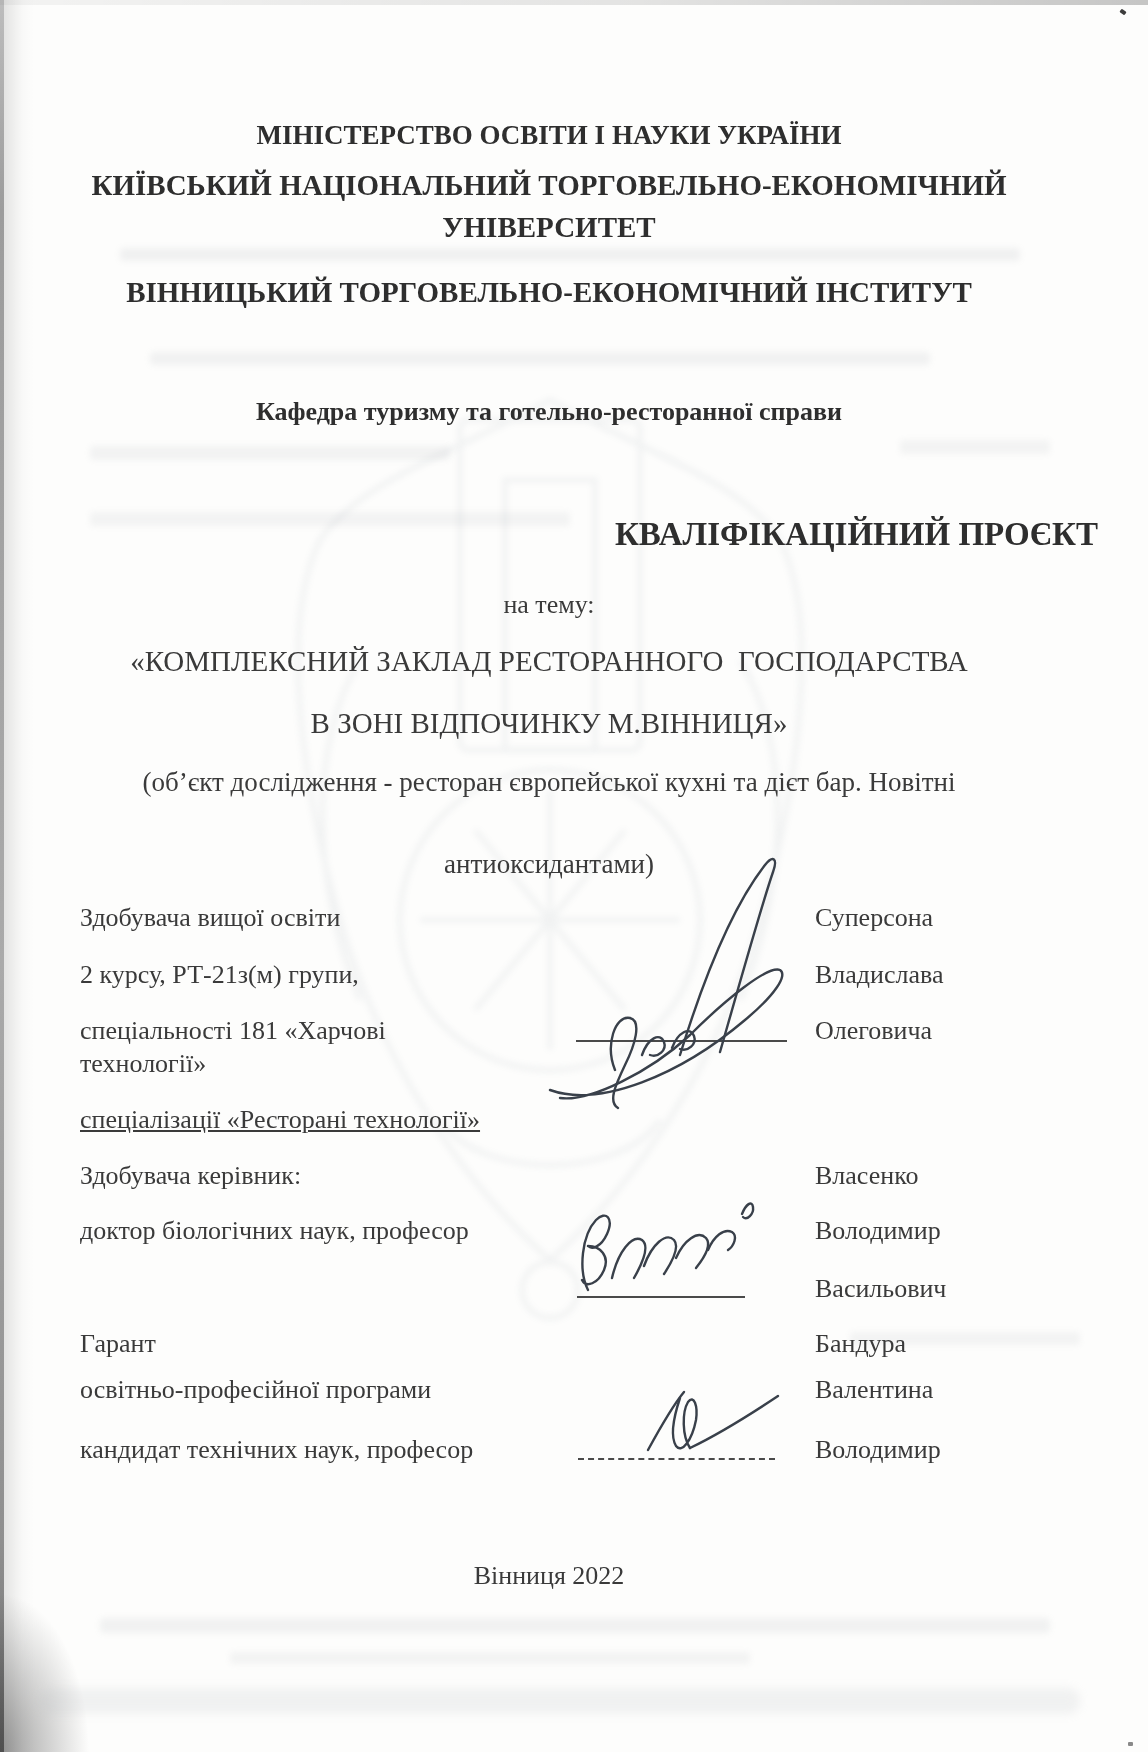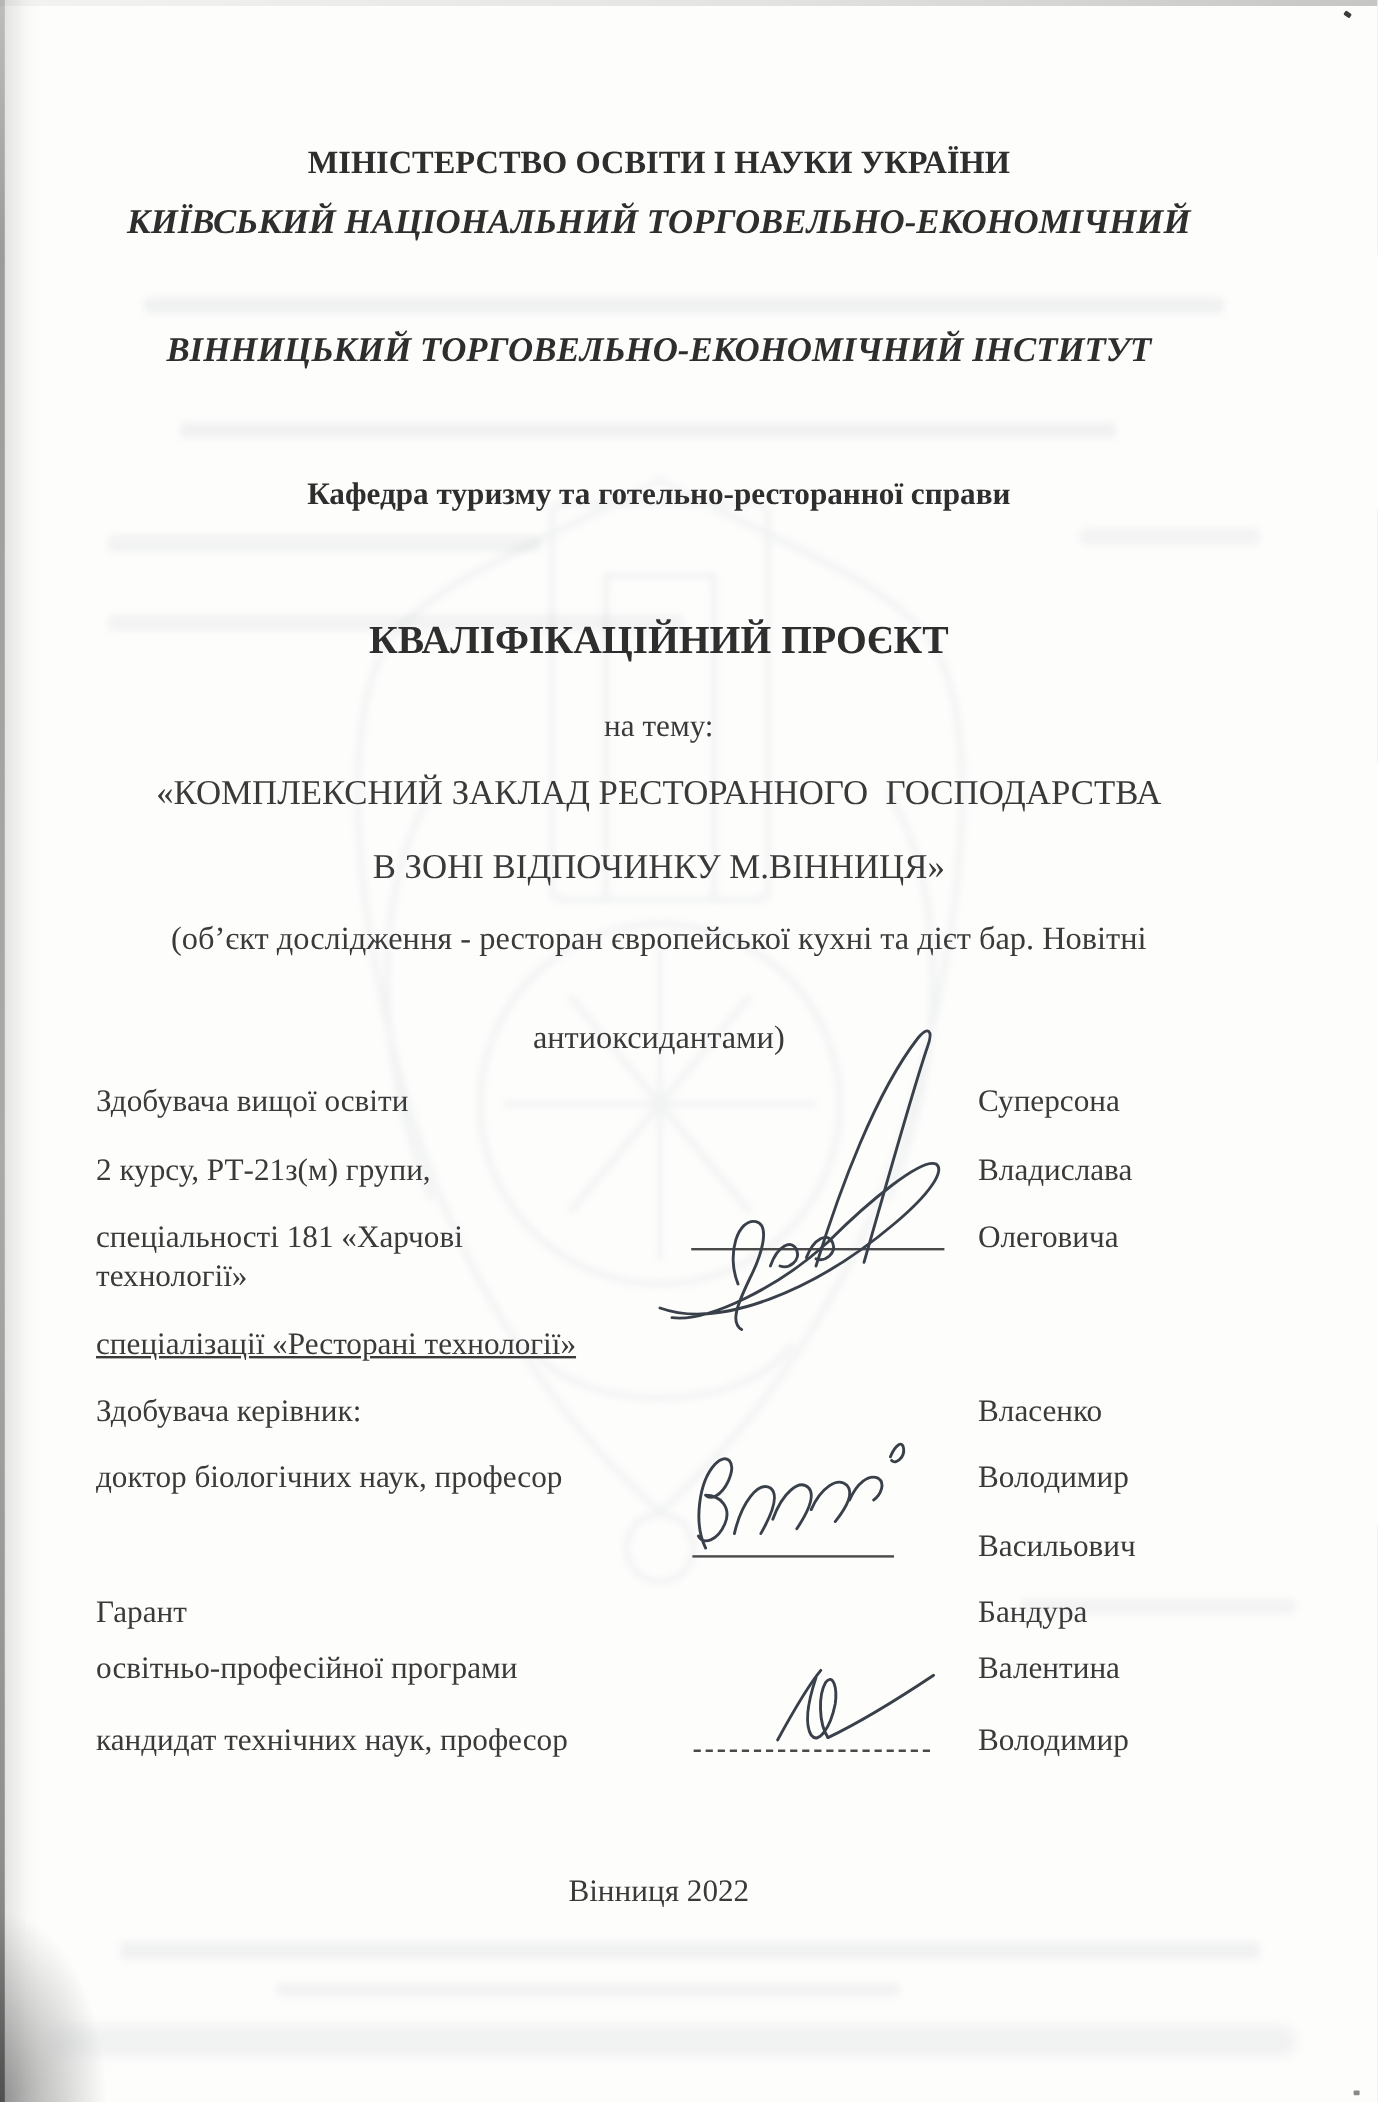--- a/index.html
+++ b/index.html
@@ -27,21 +27,21 @@
   
   .ghost{position:absolute;background:#9aa0a6;filter:blur(3px);border-radius:4px;}
   .ghost-emblem{position:absolute;left:220px;top:360px;width:660px;height:1000px;
     opacity:0.09;filter:blur(3px);}
   
   .line{position:absolute;white-space:nowrap;line-height:1.15;}
   .centered{left:0;right:50px;text-align:center;}
   .b{font-weight:bold;}
   .ink-h{color:#2e2e2e;}
   .ink{color:#3a3a3a;}
-  .fs27{font-size:27px;} .fs29{font-size:29px;font-style:italic;} .fs33{font-size:33px;}
+  .fs27{font-size:27px;} .fs29{font-size:29px;} .fs33{font-size:33px;text-align:right;}
   .fs26{font-size:26px;} .fs28{font-size:29px;}
   .pre{white-space:pre;}
   
   .sigline{position:absolute;border-top:2px solid #4a4a4a;height:0;}
   .sig{position:absolute;}
   .sig svg{display:block;}
   .sig path{fill:none;stroke:#39404a;stroke-width:2.4;stroke-linecap:round;stroke-linejoin:round;}
 </style>
 </head>
 <body>
@@ -75,20 +75,21 @@
         <path d="M330 430 L330 690 M255 470 L405 650 M405 470 L255 650 M200 560 L460 560"></path>
         <path d="M140 300 C 90 380, 90 520, 140 640 M520 300 C 570 380, 570 520, 520 640"></path>
         <path d="M220 760 C 260 820, 400 820, 440 760"></path>
         <circle cx="330" cy="930" r="28"></circle>
       </g>
     </svg>
   </div>
 
   <div class="line centered b ink-h fs27" style="top:120px;">МІНІСТЕРСТВО ОСВІТИ І НАУКИ УКРАЇНИ</div>
   <div class="line centered b ink-h fs29" style="top:169px;">КИЇВСЬКИЙ НАЦІОНАЛЬНИЙ ТОРГОВЕЛЬНО-ЕКОНОМІЧНИЙ</div>
+  <div class="line centered b ink-h fs29" style="top:211px;">УНІВЕРСИТЕТ</div>
   <div class="line centered b ink-h fs29" style="top:276px;">ВІННИЦЬКИЙ ТОРГОВЕЛЬНО-ЕКОНОМІЧНИЙ ІНСТИТУТ</div>
   <div class="line centered b ink-h" style="top:397px;font-size:26px;">Кафедра туризму та готельно-ресторанної справи</div>
 
   <div class="line centered b ink-h fs33" style="top:516px;">КВАЛІФІКАЦІЙНИЙ ПРОЄКТ</div>
   <div class="line centered ink fs26" style="top:590px;">на тему:</div>
   <div class="line centered ink fs28 pre" style="top:645px;">«КОМПЛЕКСНИЙ ЗАКЛАД РЕСТОРАННОГО  ГОСПОДАРСТВА</div>
   <div class="line centered ink fs28" style="top:707px;">В ЗОНІ ВІДПОЧИНКУ М.ВІННИЦЯ»</div>
   <div class="line centered ink" style="top:767px;font-size:27px;">(об’єкт дослідження - ресторан європейської кухні та дієт бар. Новітні</div>
   <div class="line centered ink" style="top:849px;font-size:27px;">антиоксидантами)</div>
 

